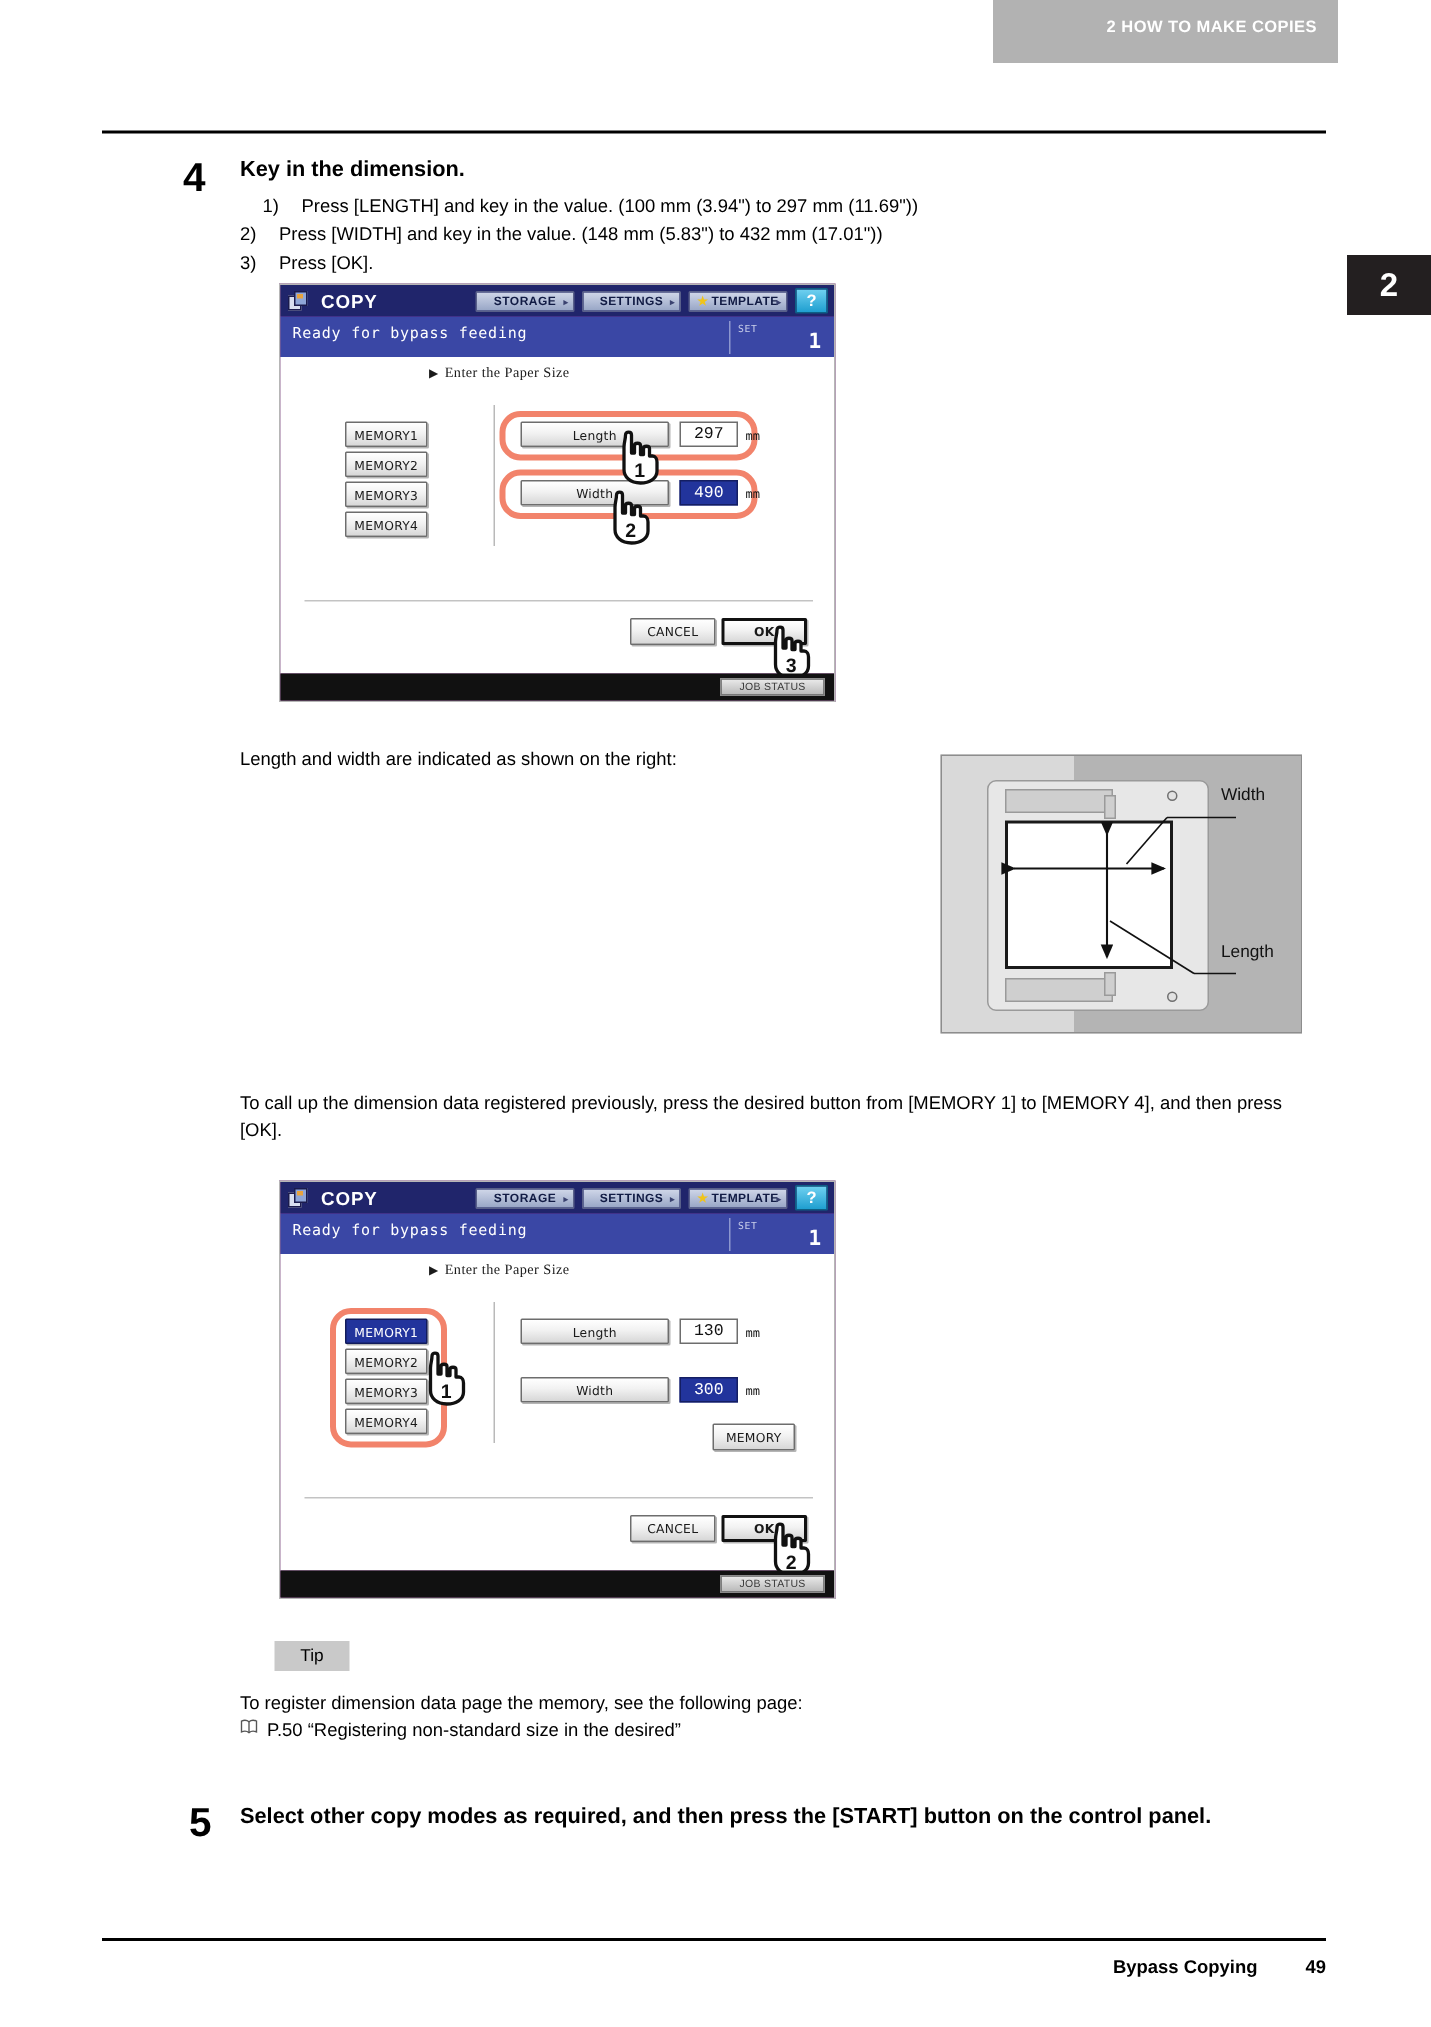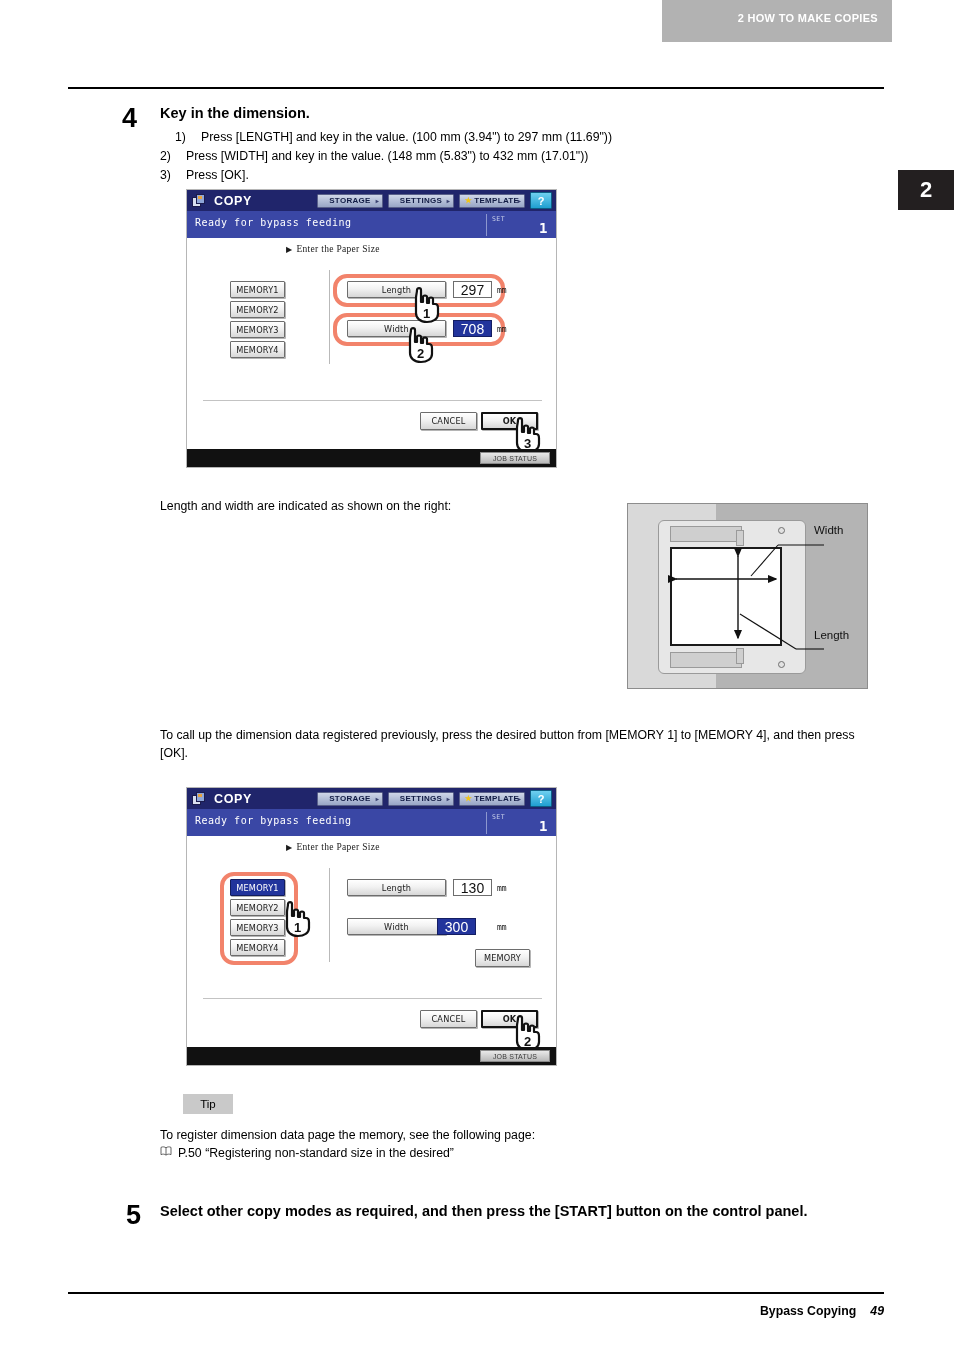--- a/index.html
+++ b/index.html
@@ -265,22 +265,22 @@
     color: #ffffff;
     border-color: #121c5c;
   }
   .pbtn.ok { border: 2px solid #111; font-weight: bold; }
 
   .valbox {
     position: absolute;
     background: #ffffff;
     border: 1px solid #6d6d6d;
     box-sizing: border-box;
-    font-family: Liberation Sans, sans-serif;
-    font-size: 14px;
+    font-family: Liberation Mono, monospace;
+    font-size: 11px;
     color: #111;
     display: flex;
     align-items: center;
     justify-content: center;
   }
   .valbox.hl {
     background: #22349c;
     color: #ffffff;
     border-color: #141e63;
   }
@@ -372,21 +372,21 @@
     width: 816px; height: 1.5px;
     background: #000;
   }
   .footer-text {
     position: absolute;
     right: 70px; top: 1304px;
     font-size: 12.3px;
     font-weight: bold;
     white-space: nowrap;
   }
-  .footer-text .pg { margin-left: 14px; font-style: italic; }
+  .footer-text .pg { margin-left: 32px; }
 </style>
 </head>
 <body>
 
 <div class="page-header">
   <div class="page-header-text">2 HOW TO MAKE COPIES</div>
 </div>
 
 <div class="chapter-tab">2</div>
 
@@ -451,21 +451,21 @@
     <div class="pbtn" style="left:43px; top:83px; width:55px; height:17px;">MEMORY3</div>
     <div class="pbtn" style="left:43px; top:103px; width:55px; height:17px;">MEMORY4</div>
 
     <div class="ring" style="left:146px; top:36px; width:172px; height:33px;"></div>
     <div class="pbtn" style="left:160px; top:43px; width:99px; height:17px;">Length</div>
     <div class="valbox" style="left:266px; top:43px; width:39px; height:17px;">297</div>
     <div class="unit" style="left:310px; top:48px;">mm</div>
 
     <div class="ring" style="left:146px; top:75px; width:172px; height:33px;"></div>
     <div class="pbtn" style="left:160px; top:82px; width:99px; height:17px;">Width</div>
-    <div class="valbox hl" style="left:266px; top:82px; width:39px; height:17px;">708</div>
+    <div class="valbox hl" style="left:266px; top:82px; width:39px; height:17px;">490</div>
     <div class="unit" style="left:310px; top:87px;">mm</div>
 
     <div class="hsep" style="left:16px; top:162px; width:339px;"></div>
 
     <div class="pbtn" style="left:233px; top:174px; width:57px; height:18px;">CANCEL</div>
     <div class="pbtn ok" style="left:294px; top:174px; width:57px; height:18px;">OK</div>
 
     <div class="hand" style="left:222px; top:48px;">
       <svg width="34" height="44" viewBox="0 0 34 44">
         <path d="M8 4 C8 1.5 12 1.5 12 4 L12 16 L14 16 L14 11 C14 9 18 9 18 11 L18 17 L20 17 L20 13 C20 11 24 11 24 13 L24 18 L26 18 C28 18 29 20 29 22 L29 28 C29 33 24 36 18 36 C11 36 7 32 7 27 L7 12 C7 9 8 7 8 4 Z" fill="#ffffff" stroke="#111111" stroke-width="2.2" stroke-linejoin="round"></path>
@@ -572,21 +572,21 @@
     <div class="pbtn sel" style="left:43px; top:43px; width:55px; height:17px;">MEMORY1</div>
     <div class="pbtn" style="left:43px; top:63px; width:55px; height:17px;">MEMORY2</div>
     <div class="pbtn" style="left:43px; top:83px; width:55px; height:17px;">MEMORY3</div>
     <div class="pbtn" style="left:43px; top:103px; width:55px; height:17px;">MEMORY4</div>
 
     <div class="pbtn" style="left:160px; top:43px; width:99px; height:17px;">Length</div>
     <div class="valbox" style="left:266px; top:43px; width:39px; height:17px;">130</div>
     <div class="unit" style="left:310px; top:48px;">mm</div>
 
     <div class="pbtn" style="left:160px; top:82px; width:99px; height:17px;">Width</div>
-    <div class="valbox hl" style="left:250px; top:82px; width:39px; height:17px;">300</div>
+    <div class="valbox hl" style="left:266px; top:82px; width:39px; height:17px;">300</div>
     <div class="unit" style="left:310px; top:87px;">mm</div>
 
     <div class="pbtn" style="left:288px; top:113px; width:55px; height:18px;">MEMORY</div>
 
     <div class="hsep" style="left:16px; top:162px; width:339px;"></div>
 
     <div class="pbtn" style="left:233px; top:174px; width:57px; height:18px;">CANCEL</div>
     <div class="pbtn ok" style="left:294px; top:174px; width:57px; height:18px;">OK</div>
 
     <div class="hand" style="left:93px; top:64px;">

